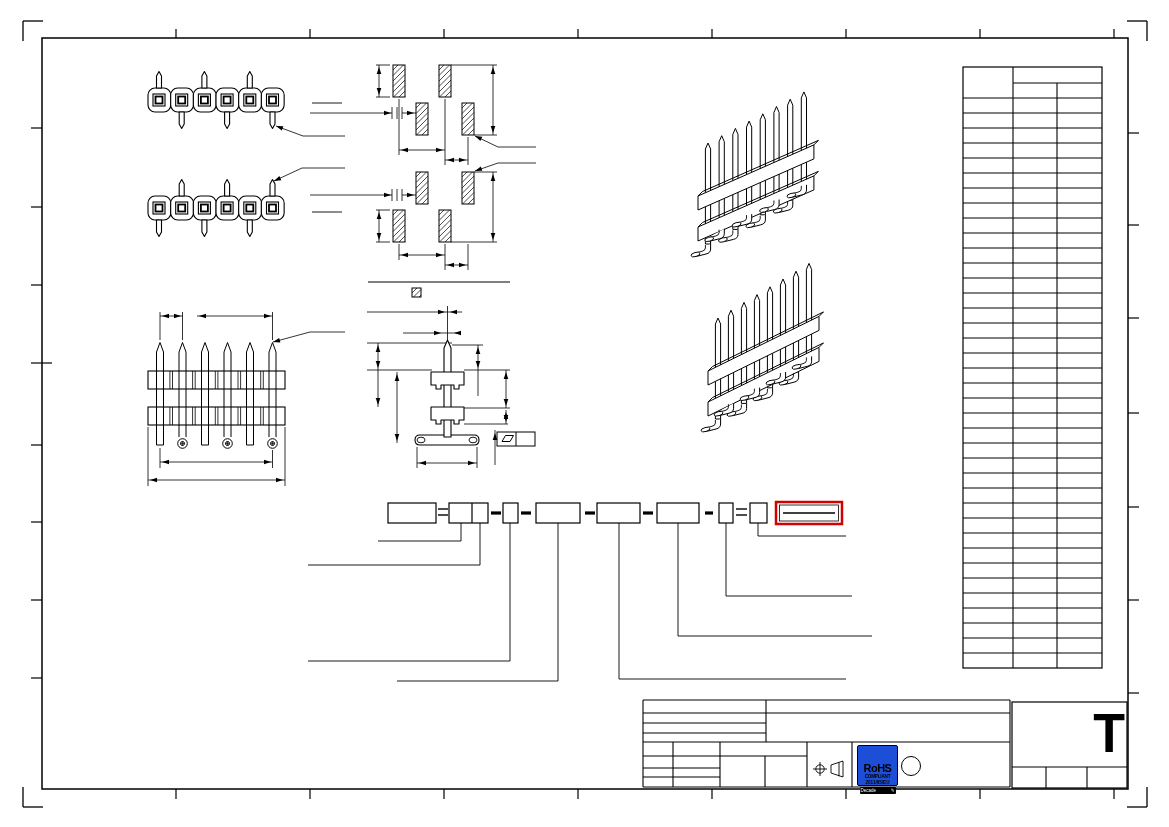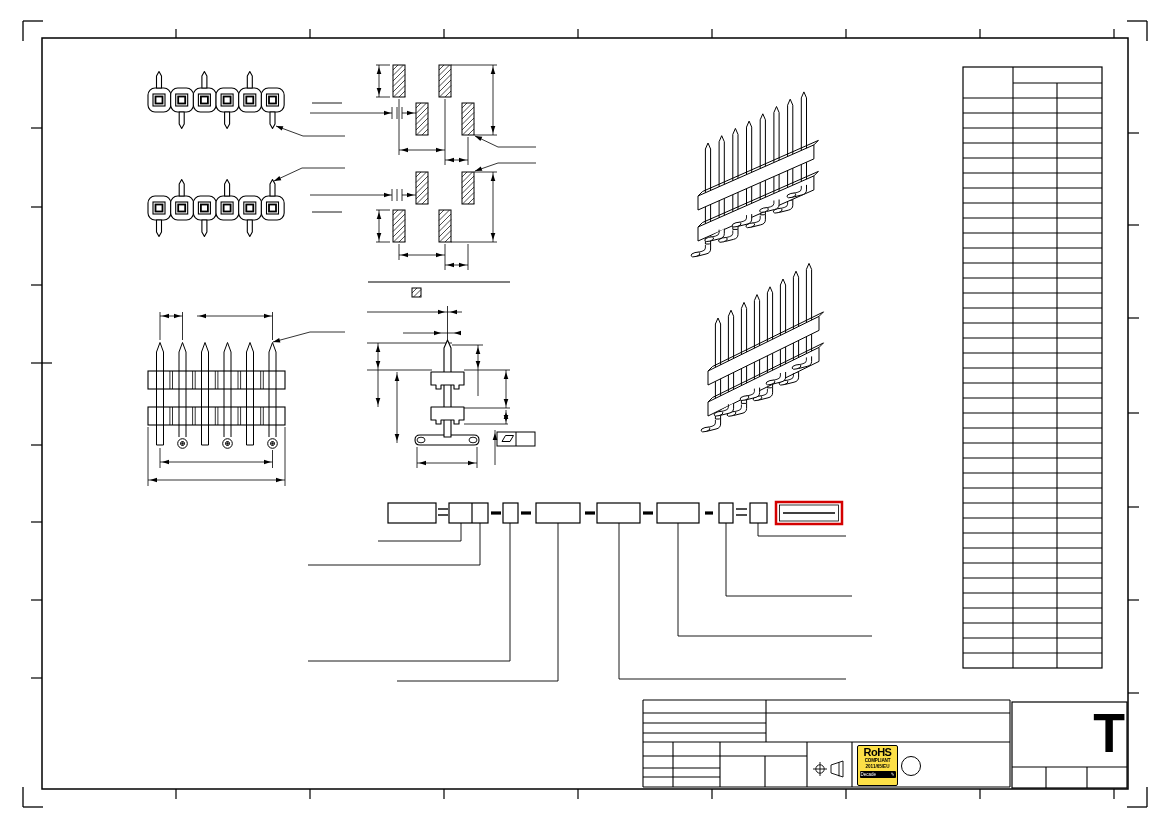--- a/index.html
+++ b/index.html
@@ -1,21 +1,21 @@
 <!DOCTYPE html>
 <html><head>
 <meta charset="utf-8">
 <style>
   html,body{margin:0;padding:0;background:#fff;}
   .page{position:relative;width:1169px;height:827px;background:#fff;overflow:hidden;
         font-family:"Liberation Sans",sans-serif;}
   #cv{position:absolute;left:0;top:0;}
   .overlay{position:absolute;}
   #rohs{left:857px;top:745px;width:41px;height:41px;border:1.5px solid #000;border-radius:2px;
-        background:#fde047;text-align:center;box-sizing:border-box;padding-top:1px;}
+        background:#1d4ed8;text-align:center;box-sizing:border-box;padding-top:17px;}
   #rohs .t1{font-weight:bold;font-size:11px;line-height:11px;letter-spacing:-0.5px;}
   #rohs .t2{font-weight:bold;font-size:4.6px;line-height:5.5px;letter-spacing:-0.2px;}
   #rohs .t3{font-weight:bold;font-size:4.6px;line-height:5.5px;}
   #rohs .bar{margin:1.5px 1.5px 0 1.5px;background:#000;color:#fff;font-size:4.5px;height:7px;
         line-height:7px;display:flex;justify-content:space-between;padding:0 1px;border-radius:1px;}
   #logoT{left:1013px;top:703px;width:112px;height:62px;text-align:right;padding-right:13px;
         font-size:52px;font-weight:bold;line-height:60px;transform:scaleY(1.05);
         font-family:"Liberation Sans",sans-serif;}
 </style>
 </head>

